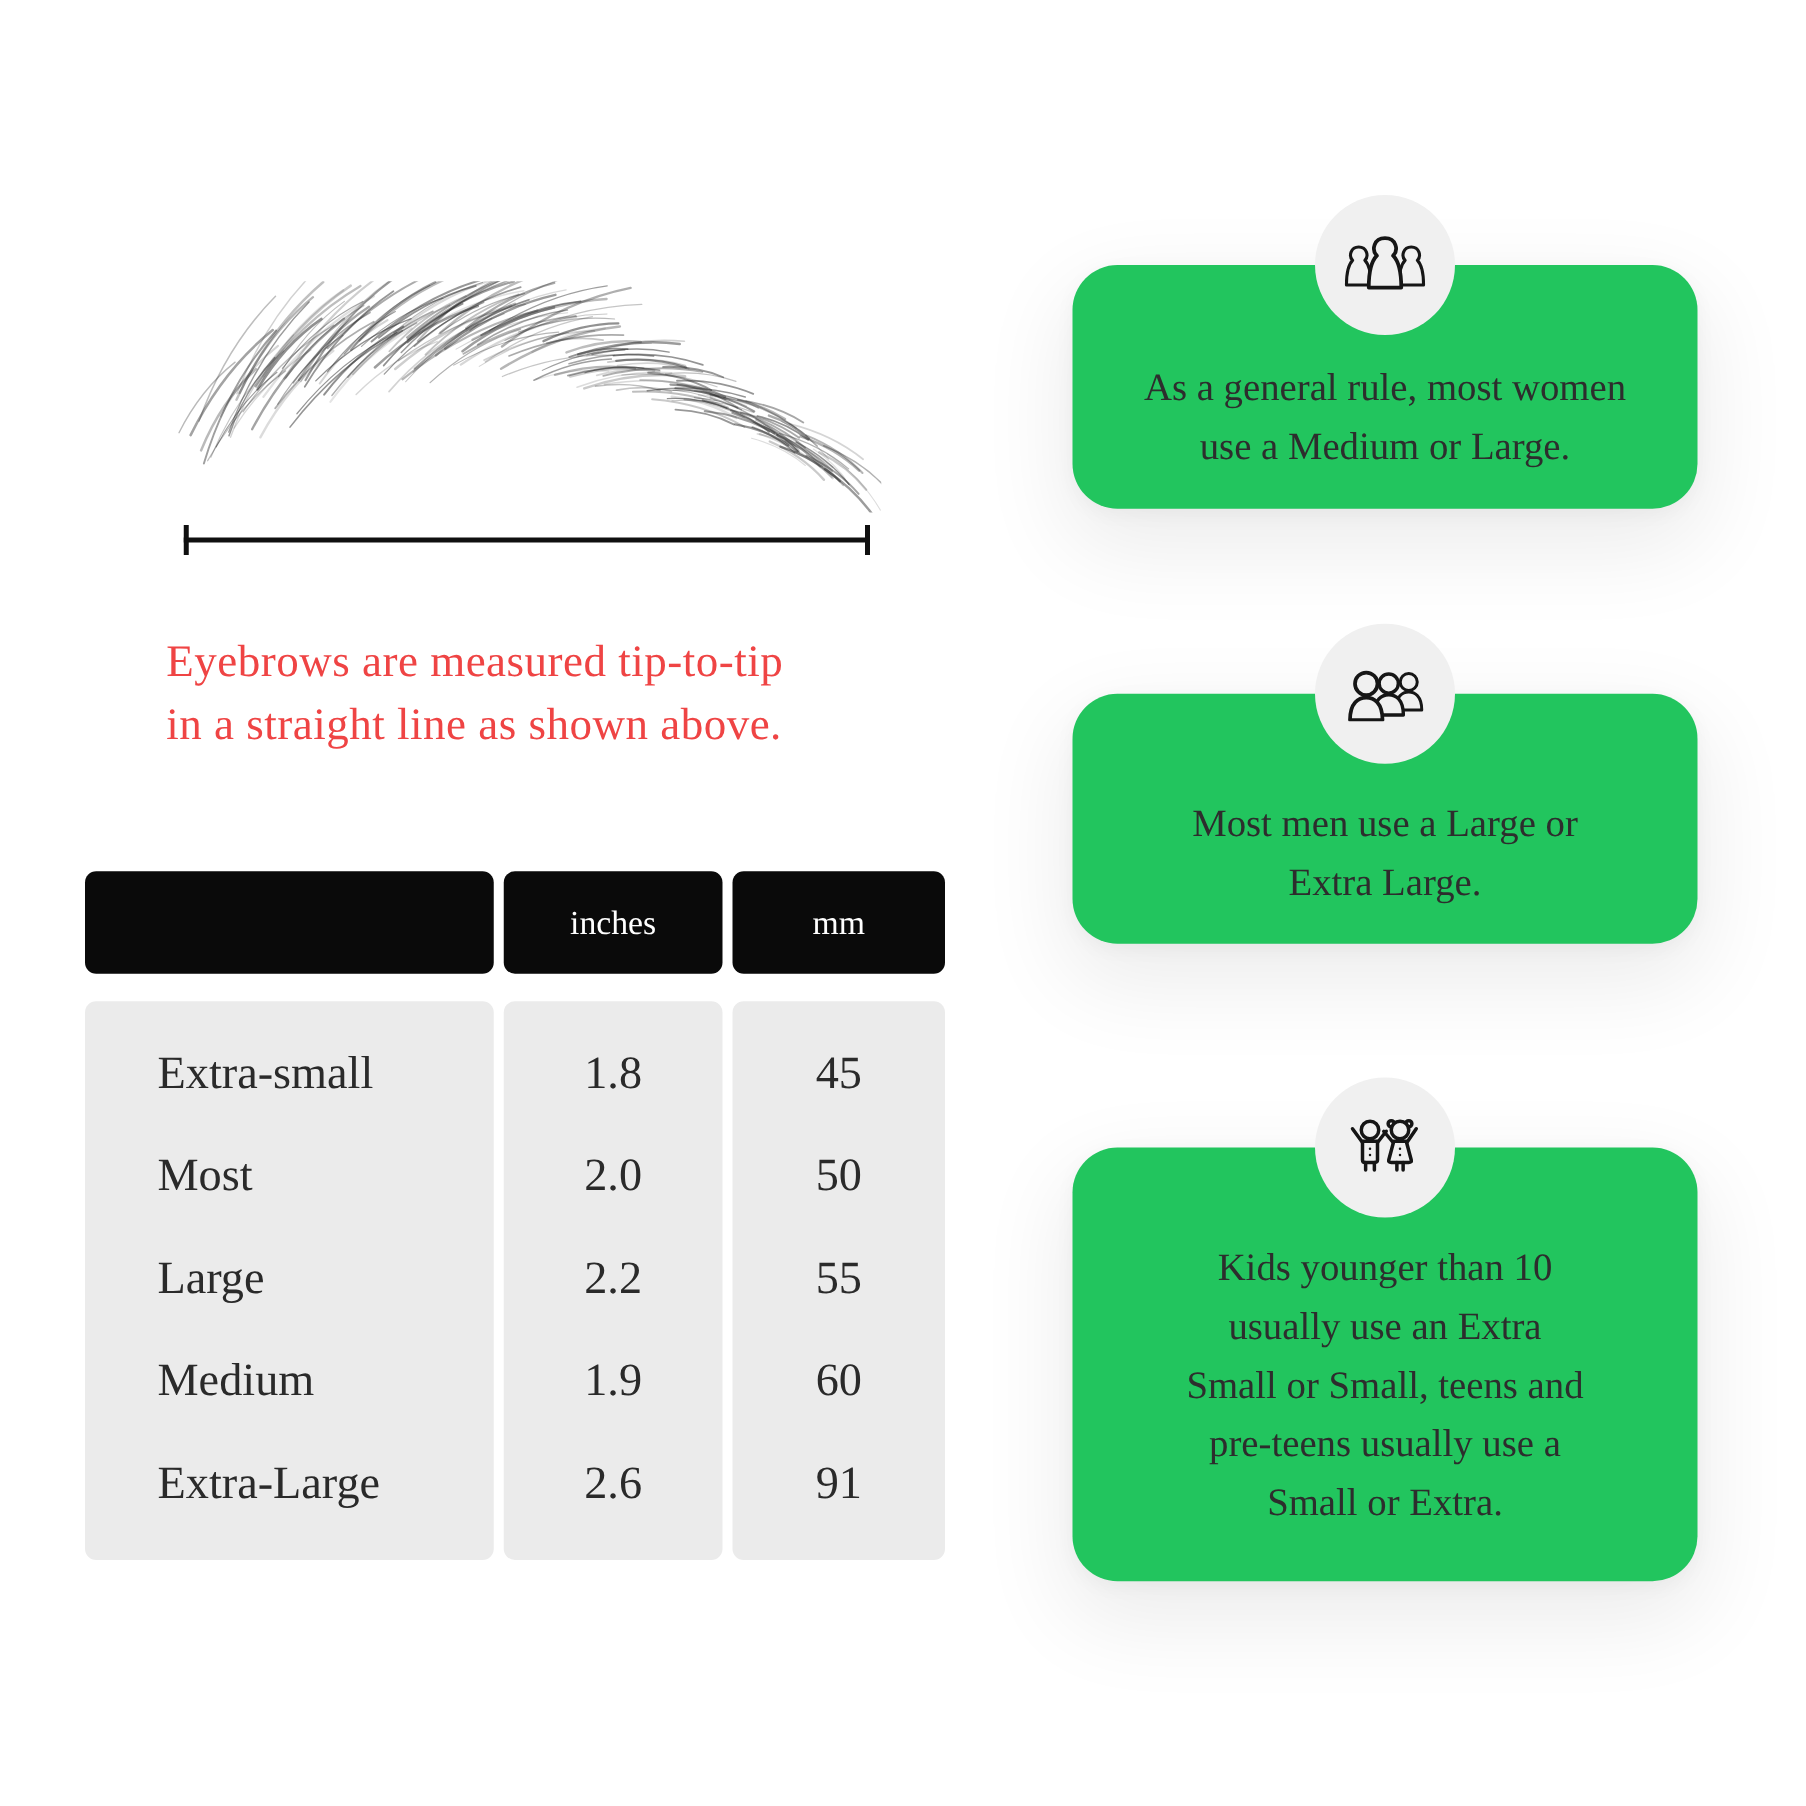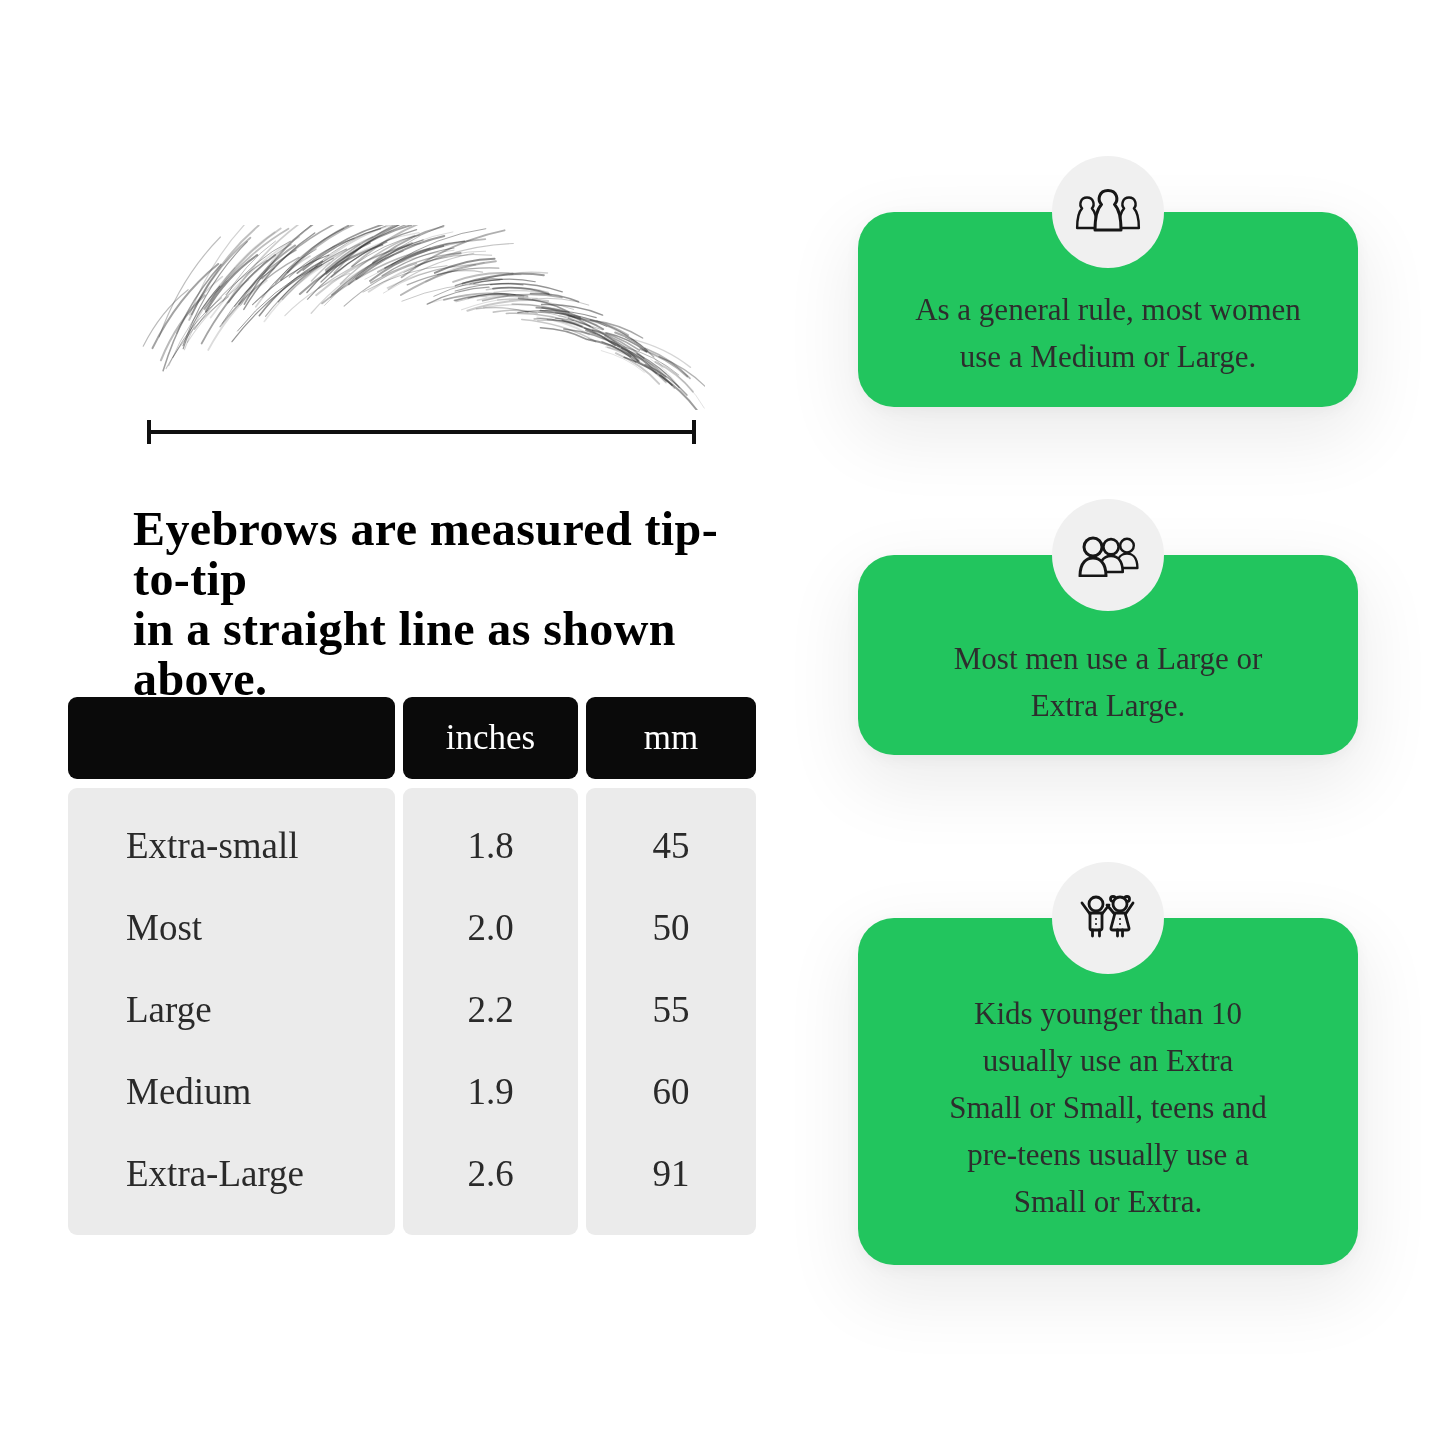--- a/index.html
+++ b/index.html
@@ -13,30 +13,30 @@
 
   
   .brow-wrap { position: absolute; left: 105px; top: 225px; width: 600px; height: 185px; }
   .measure-line { position: absolute; left: 147px; top: 430px; width: 549px; height: 4px; background: #101010; }
   .measure-line::before, .measure-line::after {
     content: ""; position: absolute; top: -10px; width: 4px; height: 24px; background: #101010;
   }
   .measure-line::before { left: 0; }
   .measure-line::after  { right: 0; }
   .caption { position: absolute; left: 133px; top: 504px; width: 620px;
-             font-size: 48px; line-height: 50px; color: #000000; letter-spacing: .4px; font-weight: bold; }
+             font-size: 36px; line-height: 50px; color: #ef4444; letter-spacing: .4px; }
 
   
   .size-table { position: absolute; left: 68px; top: 697px; width: 689px; }
   .t-head, .t-body { display: grid; grid-template-columns: 327px 175px 170px; column-gap: 8px; }
   .t-head .hcell {
     height: 82px; background: #0a0a0a; border-radius: 9px; color: #ffffff;
-    display: flex; align-items: center; justify-content: center; font-size: 35px;
-  }
-  .t-body { margin-top: 9px; }
+    display: flex; align-items: center; justify-content: center; font-size: 27px;
+  }
+  .t-body { margin-top: 22px; }
   .t-col { background: #ebebeb; border-radius: 9px; height: 447px; padding-top: 16px; }
   .t-cell { height: 82px; display: flex; align-items: center; font-size: 37px; color: #2a2a2a; }
   .t-col.labels .t-cell { padding-left: 58px; justify-content: flex-start; }
   .t-col.nums   .t-cell { justify-content: center; }
 
   
   .card {
     position: absolute; left: 858px; width: 500px; background: #22c55e; border-radius: 36px;
     box-shadow: 0 26px 70px 8px rgba(0,0,0,.075), 0 4px 16px rgba(0,0,0,.04);
   }

